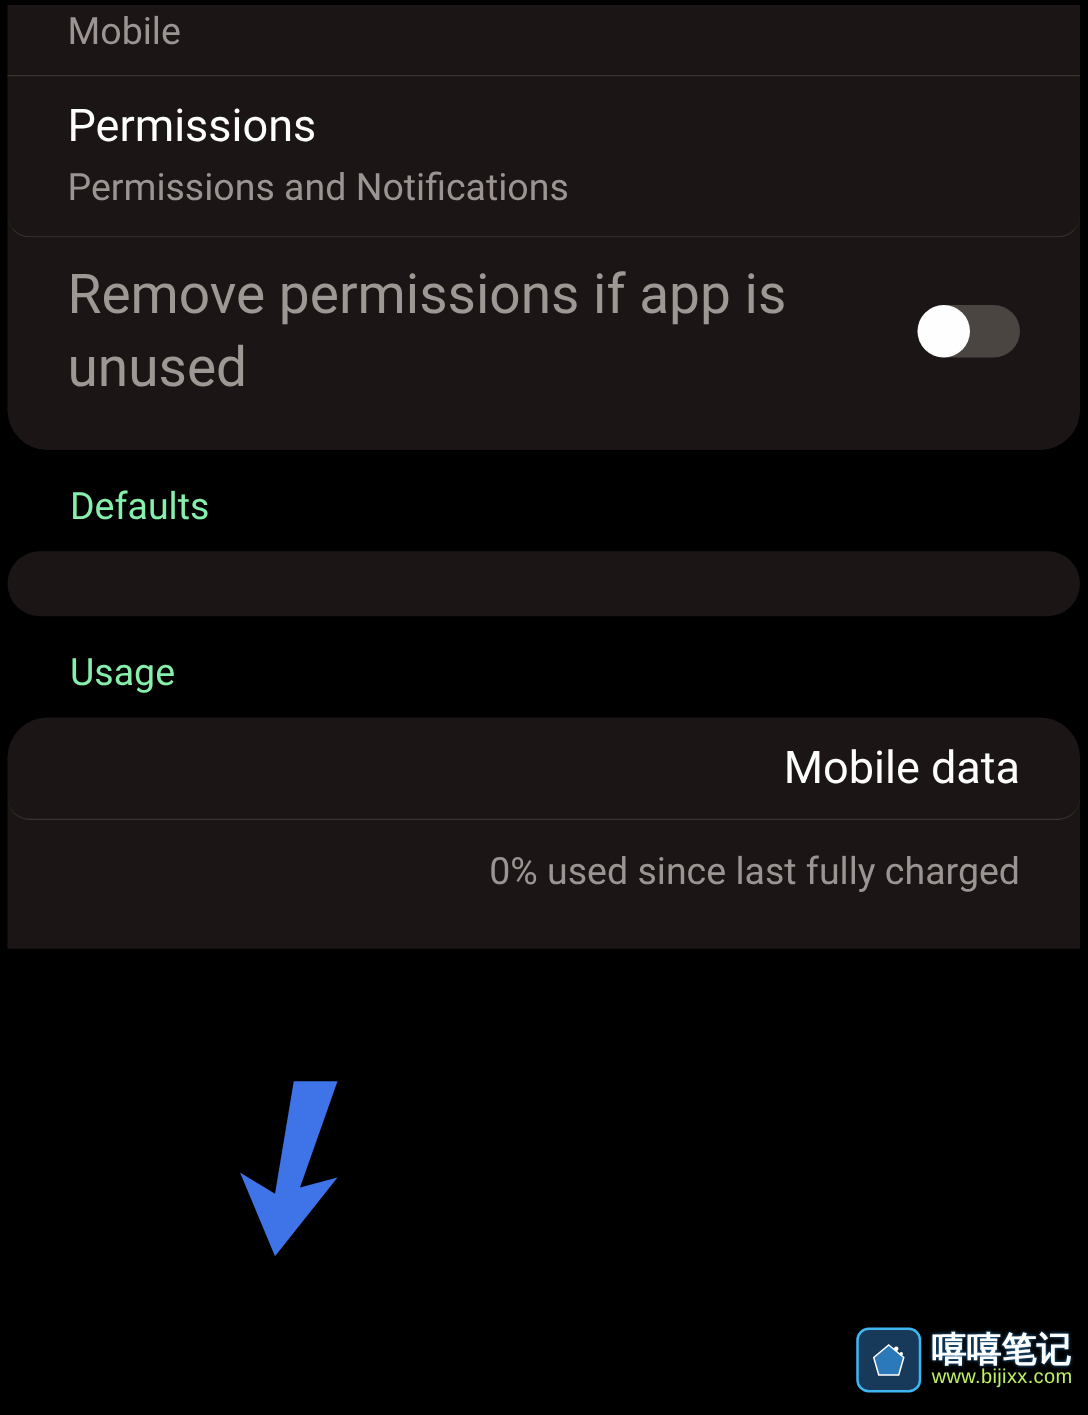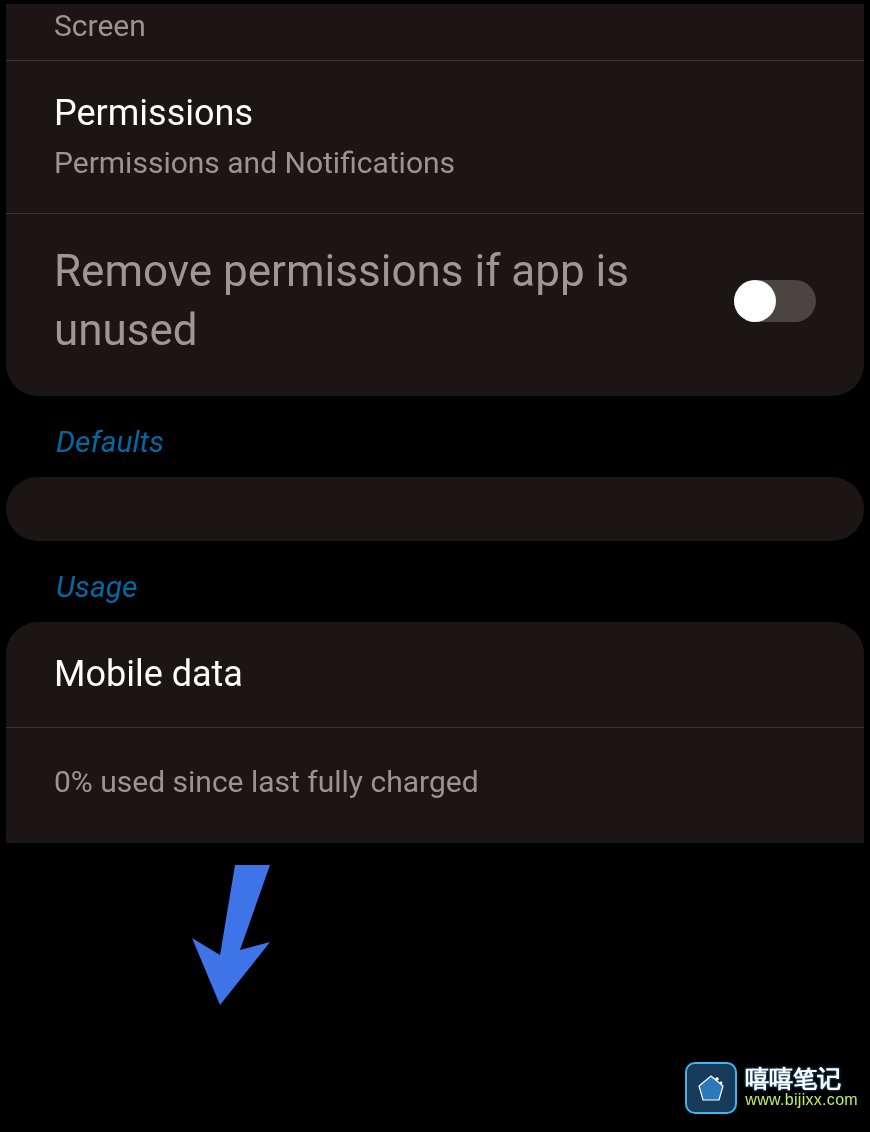--- a/index.html
+++ b/index.html
@@ -11,22 +11,23 @@
       color: #ffffff;
       overflow: hidden;
       position: relative;
     }
     .card {
       background: #1b1615;
       border-radius: 32px;
       margin: 0 6px;
     }
     .row {
-      padding: 28px 48px;
+      padding: 16px 48px;
       border-bottom: 1px solid #3a3533;
+      border-radius: 18px;
     }
     .row:last-child { border-bottom: none; }
     .row-clipped-top {
       padding: 0 48px 12px 48px;
       border-bottom: 1px solid #3a3533;
     }
     .row-flex {
       display: flex;
       align-items: center;
       justify-content: space-between;
@@ -45,23 +46,22 @@
       margin-top: 4px;
     }
     .dim-title {
       font-size: 44px;
       font-weight: 400;
       color: #9e9895;
       line-height: 1.35;
     }
     .section-header {
       font-size: 30px;
-      color: #0369a1;
+      color: #86efac;
       padding: 28px 89px 18px 56px;
-      font-style: italic;
     }
     .toggle {
       width: 82px;
       height: 42px;
       background: #4a4541;
       border-radius: 21px;
       position: relative;
       flex-shrink: 0;
     }
     .toggle-knob {
@@ -98,38 +98,38 @@
       display: flex;
       align-items: center;
       justify-content: center;
     }
     .watermark-text {
       display: flex;
       flex-direction: column;
       line-height: 1.05;
     }
     .watermark-title {
-      font-size: 24px;
+      font-size: 28px;
       font-weight: 700;
       color: #ffffff;
       text-shadow: 0 0 3px #2b79b8;
     }
     .watermark-url {
       font-size: 16px;
       color: #bef264;
       font-family: Arial, sans-serif;
       letter-spacing: 0.3px;
     }
   </style>
 </head>
 <body>
 
 <div class="card first-card">
   <div class="row-clipped-top">
-    <div class="subtitle">Screen</div>
+    <div class="subtitle">Mobile</div>
   </div>
   <div class="row">
     <div class="title">Permissions</div>
     <div class="subtitle">Permissions and Notifications</div>
   </div>
   <div class="row row-flex last-row">
     <div class="dim-title" style="max-width:600px">Remove permissions if app is unused</div>
     <div class="toggle">
       <div class="toggle-knob"></div>
     </div>
@@ -138,21 +138,21 @@
 
 <div class="section-header">Defaults</div>
 
 <div class="card">
   <div class="row last-row" style="border-bottom:none">
   </div>
 </div>
 
 <div class="section-header">Usage</div>
 
-<div class="card" style="border-bottom-left-radius:0;border-bottom-right-radius:0;">
+<div class="card" style="border-bottom-left-radius:0;border-bottom-right-radius:0;text-align:right;">
   <div class="row">
     <div class="title">Mobile data</div>
   </div>
   <div class="row" style="border-bottom:none;padding-bottom:40px">
     <div class="subtitle">0% used since last fully charged</div>
   </div>
 </div>
 
 <div class="arrow-annotation">
   <svg width="120" height="150" viewBox="0 0 120 150">

